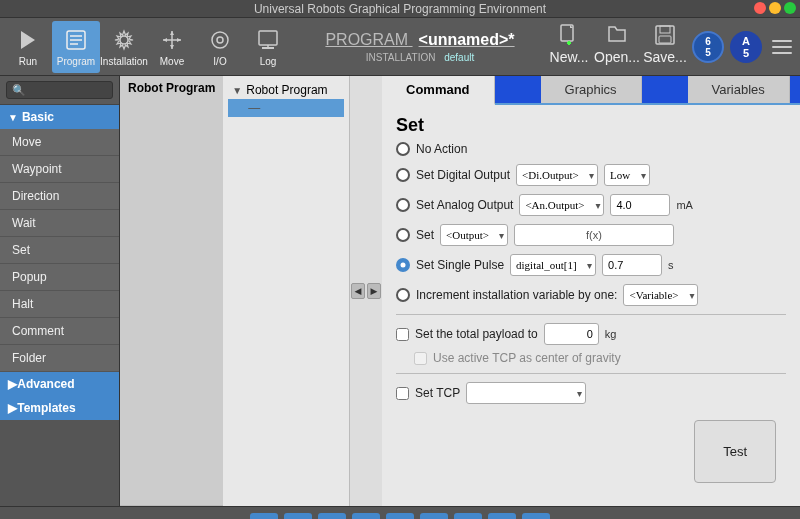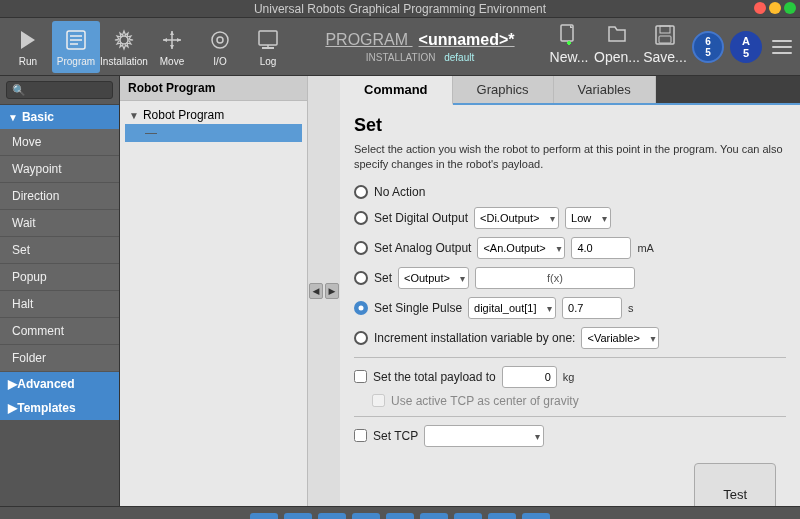--- a/index.html
+++ b/index.html
@@ -172,25 +172,25 @@
 
     
     .content-area {
       flex: 1;
       display: flex;
       background: #ddd;
     }
 
     
     .program-tree {
-      width: 188px;
+      width: 230px;
       background: #e8e8e8;
       border-right: 1px solid #bbb;
       display: flex;
-      flex-direction: column;
+      flex-direction: row;
     }
     .program-tree-header {
       background: #ccc;
       padding: 5px 8px;
       font-weight: bold;
       font-size: 12px;
       border-bottom: 1px solid #bbb;
     }
     .program-tree-content {
       flex: 1;
@@ -235,22 +235,23 @@
 
     
     .right-panel {
       flex: 1;
       background: #e8e8e8;
       display: flex;
       flex-direction: column;
     }
     .tabs-bar {
       display: flex;
-      background: #404040;
+      background: #1d4ed8;
       border-bottom: 2px solid #5b9bd5;
+      gap: 46px;
     }
     .tab-btn {
       padding: 6px 24px;
       font-size: 13px;
       cursor: pointer;
       border: none;
       background: #ccc;
       border-right: 1px solid #bbb;
       color: #333;
     }
@@ -315,20 +316,21 @@
     .form-select {
       background: white;
       border: 1px solid #aaa;
       border-radius: 3px;
       padding: 2px 18px 2px 5px;
       font-size: 11px;
       cursor: pointer;
       height: 22px;
       appearance: none;
       position: relative;
+      font-family: Liberation Serif, serif;
     }
     .select-wrapper {
       position: relative;
       display: inline-block;
     }
     .select-wrapper::after {
       content: '▾';
       position: absolute;
       right: 4px;
       top: 50%;
@@ -663,21 +665,20 @@
         <button class="tab-btn">
           <span>Graphics</span>
         </button>
         <button class="tab-btn">
           <span>Variables</span>
         </button>
       </div>
 
       <div class="panel-content">
         <div class="panel-title">Set</div>
-        <div class="panel-desc">Select the action you wish the robot to perform at this point in the program. You can also specify changes in the robot's payload.</div>
 
         <div class="form-row">
           <div class="radio-btn"></div>
           <span class="form-label">No Action</span>
         </div>
 
         <div class="form-row">
           <div class="radio-btn"></div>
           <span class="form-label">Set Digital Output</span>
           <div class="select-wrapper">

